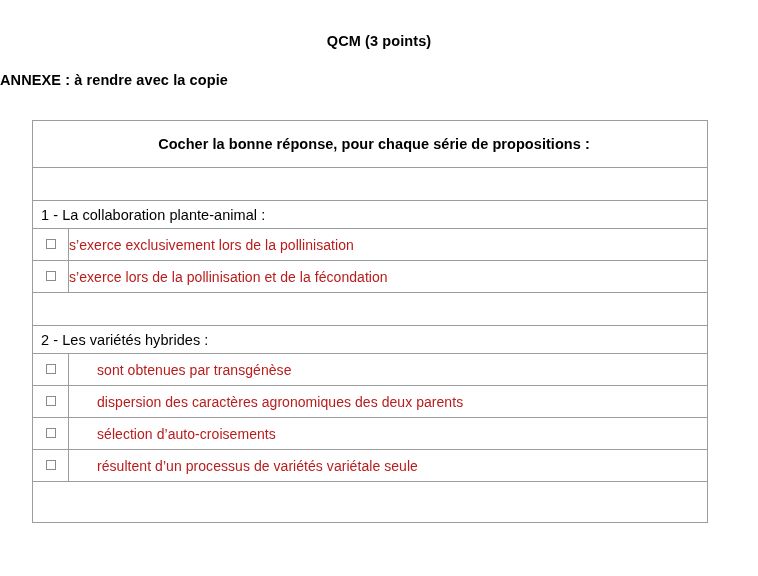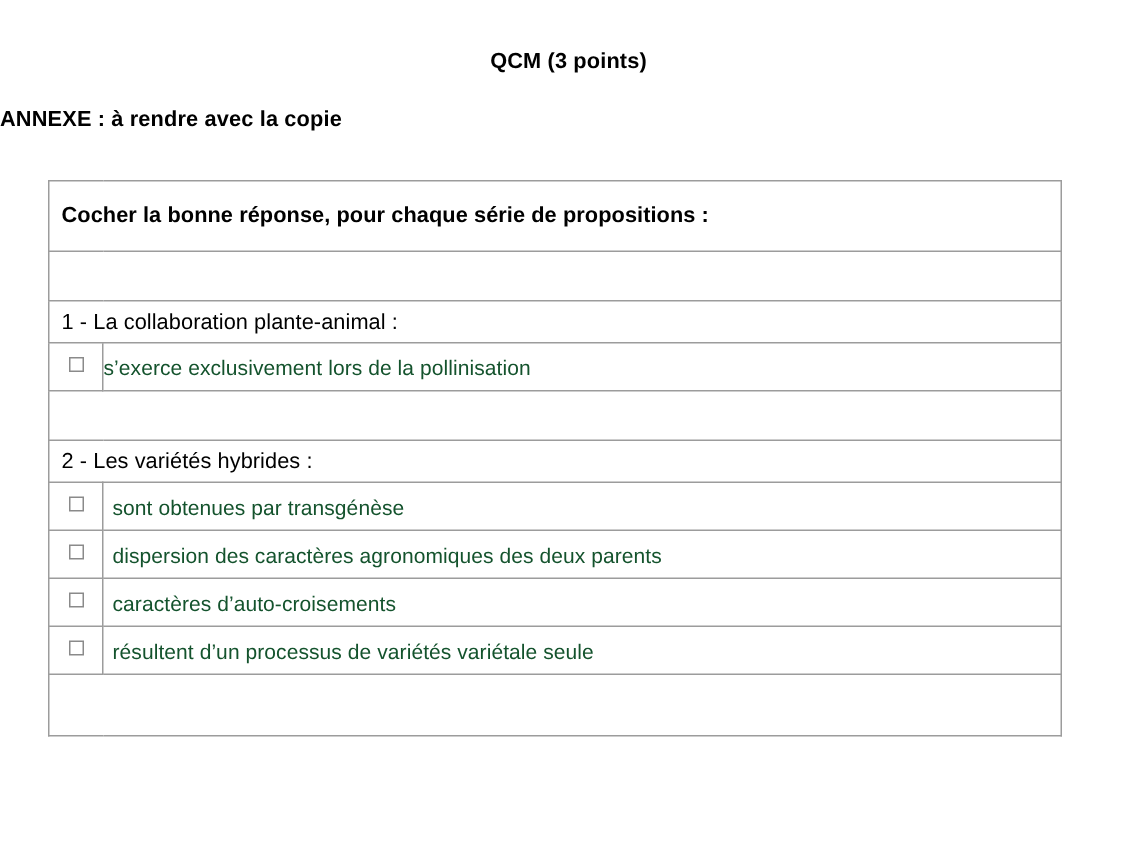--- a/index.html
+++ b/index.html
@@ -61,20 +61,21 @@
     background: #ffffff;
   }
 
   
   .row-instruction td {
     height: 46px;
     font-size: 14.5px;
     font-weight: bold;
     padding-left: 8px;
     letter-spacing: 0.05px;
+    text-align: center;
   }
 
   
   .row-spacer td {
     height: 32px;
   }
 
   
   .row-section td {
     height: 27px;
@@ -100,26 +101,26 @@
     border: 1px solid #8a8a8a;
     background: #ffffff;
     vertical-align: middle;
     position: relative;
     top: -1px;
   }
   .answer-text {
     font-size: 14px;
     padding-left: 12px;
     letter-spacing: 0.05px;
-    color: #14532d;
+    color: #b91c1c;
     white-space: nowrap;
     overflow: hidden;
   }
   .answer-text.indent-2 {
-    padding-left: 6px;
+    padding-left: 28px;
   }
 
   
   .row-tail td {
     height: 40px;
   }
 </style>
 </head>
 <body>
 
@@ -147,20 +148,26 @@
       <tr class="row-section">
         <td colspan="2">1 - La collaboration plante-animal :</td>
       </tr>
 
       <tr class="row-answer">
         <td class="cb-cell">
           <span class="checkbox-glyph"></span>
         </td>
         <td class="answer-text">s’exerce exclusivement lors de la pollinisation</td>
       </tr>
+      <tr class="row-answer">
+        <td class="cb-cell">
+          <span class="checkbox-glyph"></span>
+        </td>
+        <td class="answer-text">s’exerce lors de la pollinisation et de la fécondation</td>
+      </tr>
 
       <tr class="row-spacer">
         <td colspan="2"></td>
       </tr>
 
       <tr class="row-section">
         <td colspan="2">2 - Les variétés hybrides :</td>
       </tr>
 
       <tr class="row-answer">
@@ -172,21 +179,21 @@
       <tr class="row-answer">
         <td class="cb-cell">
           <span class="checkbox-glyph"></span>
         </td>
         <td class="answer-text indent-2">dispersion des caractères agronomiques des deux parents</td>
       </tr>
       <tr class="row-answer">
         <td class="cb-cell">
           <span class="checkbox-glyph"></span>
         </td>
-        <td class="answer-text indent-2">caractères d’auto-croisements</td>
+        <td class="answer-text indent-2">sélection d’auto-croisements</td>
       </tr>
       <tr class="row-answer">
         <td class="cb-cell">
           <span class="checkbox-glyph"></span>
         </td>
         <td class="answer-text indent-2">résultent d’un processus de variétés variétale seule</td>
       </tr>
 
       <tr class="row-tail">
         <td colspan="2"></td>

